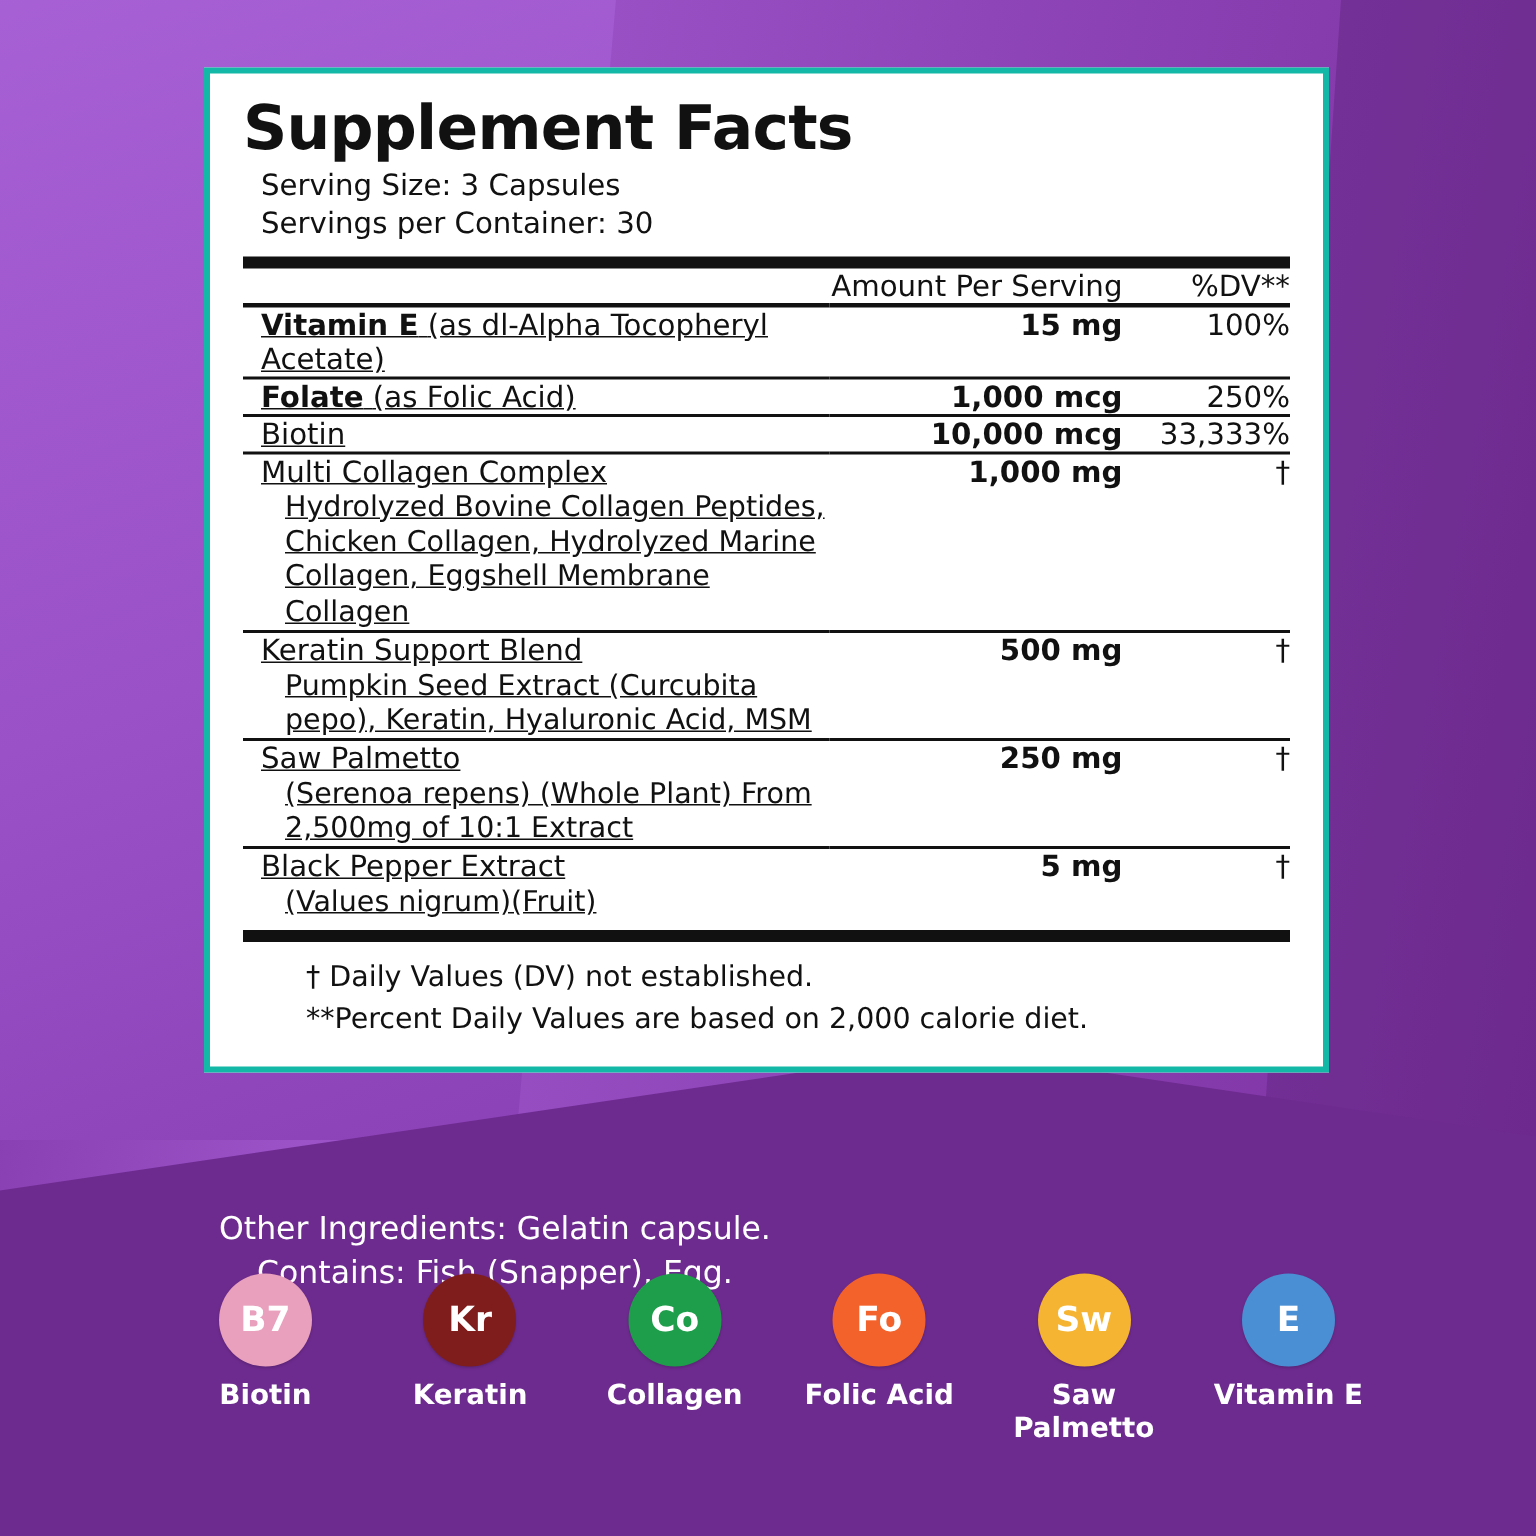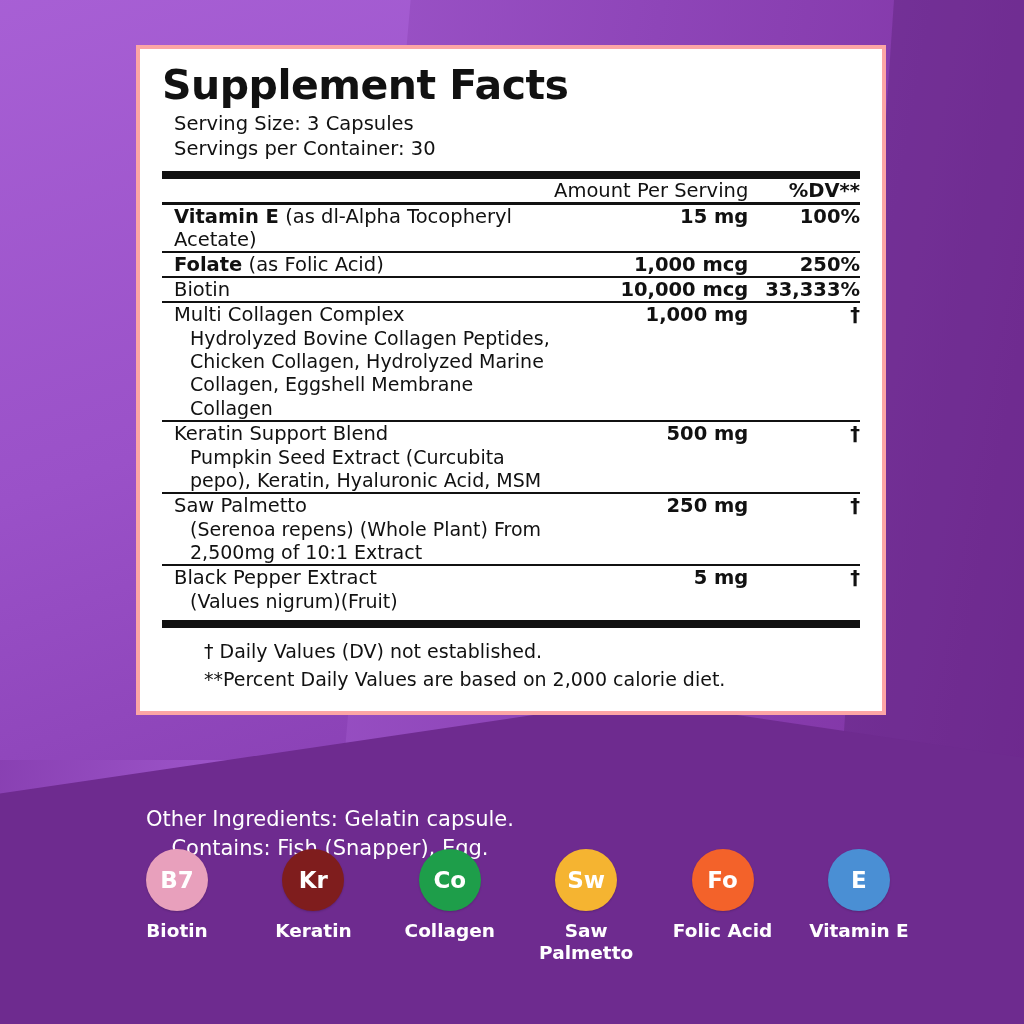--- a/index.html
+++ b/index.html
@@ -53,21 +53,21 @@
     clip-path: polygon(35% 0, 100% 0, 100% 100%, 0 100%);
   }
 
   
   .panel {
     position: absolute;
     left: 136px;
     top: 45px;
     width: 750px;
     background: #ffffff;
-    border: 4px solid #fca5a5;
+    border: 4px solid #14b8a6;
     box-sizing: border-box;
     padding: 14px 22px 18px 22px;
   }
   .panel-title {
     font-size: 41px;
     font-weight: bold;
     letter-spacing: -0.5px;
     color: #111;
     margin: 0 0 4px 0;
     line-height: 1.1;
@@ -89,23 +89,23 @@
     color: #111;
   }
   table.facts td {
     vertical-align: top;
     padding: 0;
   }
   .hdr-row td {
     padding: 5px 0 6px 0;
     font-size: 19.5px;
   }
-  .col-name { width: 56%; }
+  .col-name { width: 56%; text-decoration: underline; }
   .col-amt { width: 28%; text-align: right; }
-  .col-dv { width: 16%; text-align: right; font-weight: bold; }
+  .col-dv { width: 16%; text-align: right; }
   .nutrient-row td {
     padding: 6px 0 6px 0;
     border-top: 2px solid #111;
   }
   .nutrient-row.first td {
     border-top: 3px solid #111;
   }
   .blend-row td {
     padding: 8px 0 9px 0;
     border-top: 2px solid #111;
@@ -288,25 +288,25 @@
     </div>
     <div class="badge">
       <div class="badge-circle" style="background:#7f1d1d">Kr</div>
       <div class="badge-label">Keratin</div>
     </div>
     <div class="badge">
       <div class="badge-circle" style="background:#1e9e4a">Co</div>
       <div class="badge-label">Collagen</div>
     </div>
     <div class="badge">
+      <div class="badge-circle" style="background:#f3622a">Fo</div>
+      <div class="badge-label">Folic Acid</div>
+    </div>
+    <div class="badge">
       <div class="badge-circle" style="background:#f5b431">Sw</div>
       <div class="badge-label">Saw Palmetto</div>
     </div>
     <div class="badge">
-      <div class="badge-circle" style="background:#f3622a">Fo</div>
-      <div class="badge-label">Folic Acid</div>
-    </div>
-    <div class="badge">
       <div class="badge-circle" style="background:#4a8fd4">E</div>
       <div class="badge-label">Vitamin E</div>
     </div>
   </div>
 </div>
 
 </body></html>

